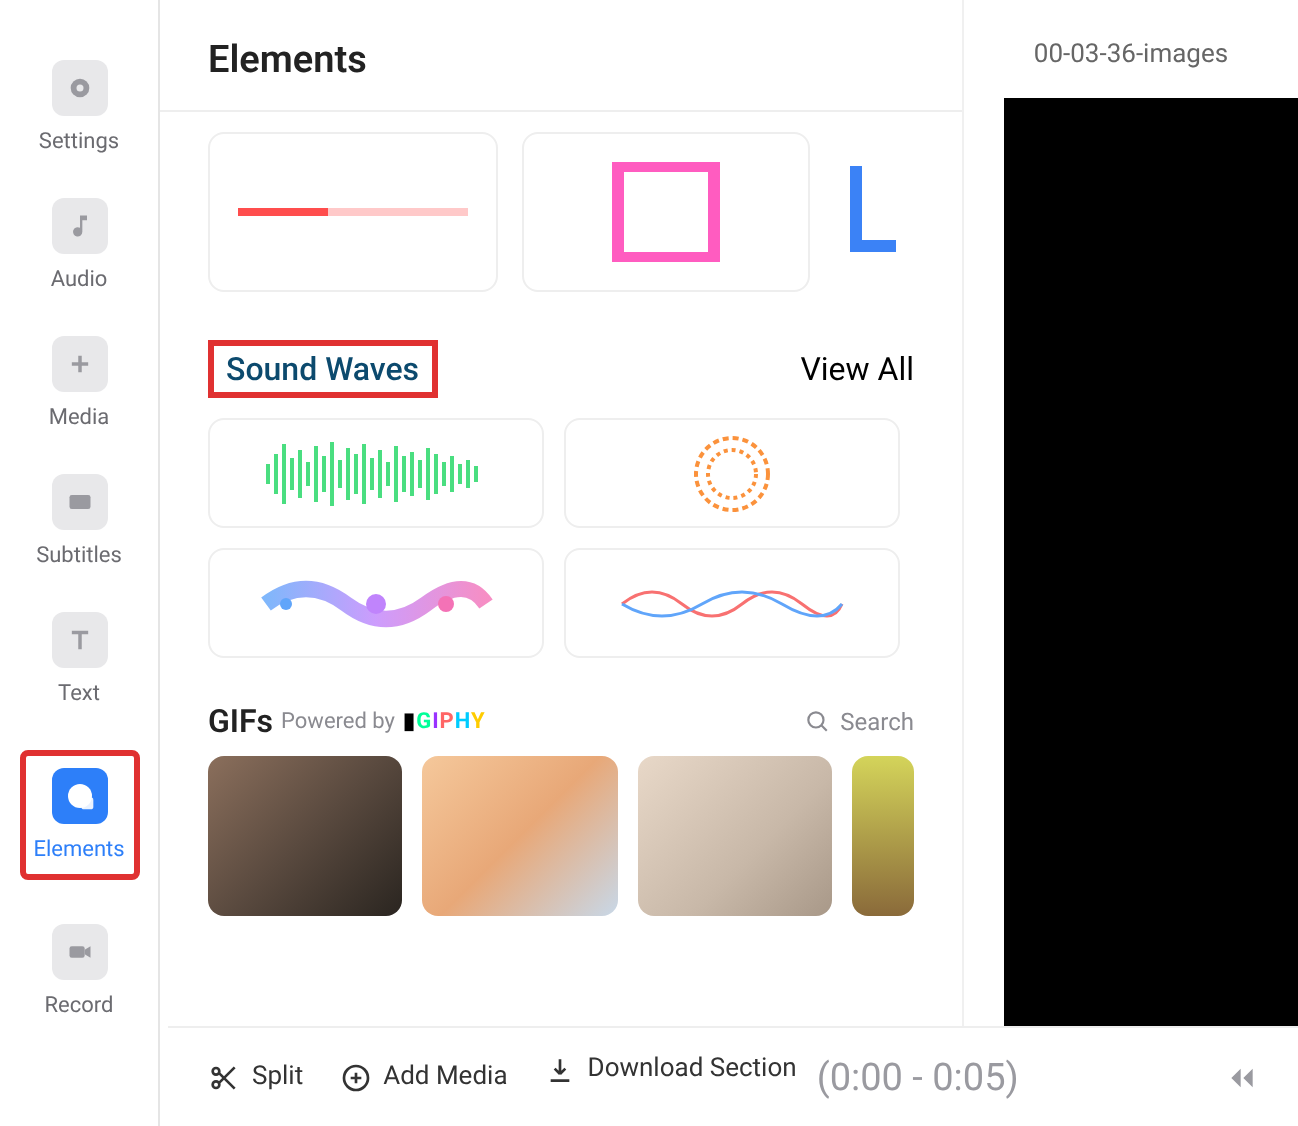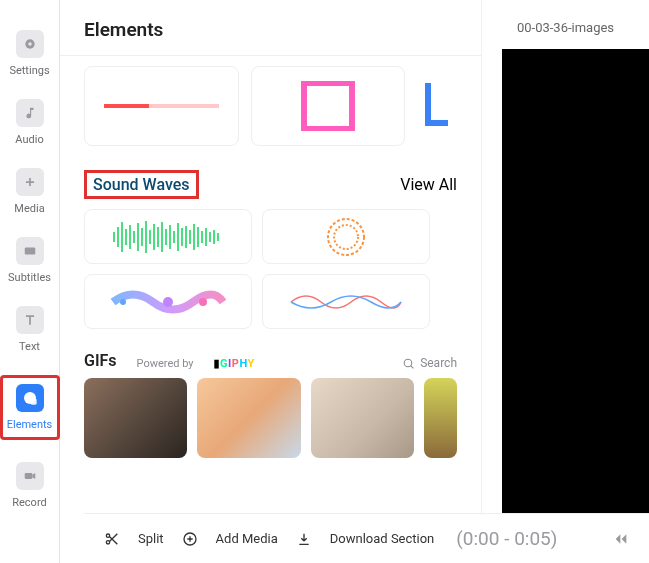--- a/index.html
+++ b/index.html
@@ -1,53 +1,53 @@
 <!DOCTYPE html>
 <html><head>
 <meta charset="utf-8">
 <style>
 *{box-sizing:border-box;margin:0;padding:0;font-family:-apple-system,BlinkMacSystemFont,"Segoe UI",Roboto,sans-serif}
 body{width:649px;height:563px;overflow:hidden;background:#fff;position:relative}
 .app{display:flex;height:100%}
-.sidebar{width:60px;border-right:1px solid #e5e5e5;display:flex;flex-direction:column;align-items:center;padding-top:30px;gap:22px;background:#fff}
+.sidebar{width:80px;border-right:1px solid #e5e5e5;display:flex;flex-direction:column;align-items:center;padding-top:30px;gap:22px;background:#fff}
 .nav-item{display:flex;flex-direction:column;align-items:center;gap:6px;cursor:pointer;width:60px}
 .nav-icon{width:28px;height:28px;border-radius:6px;background:#e8e8ea;display:flex;align-items:center;justify-content:center;color:#9a9aa0}
 .nav-icon.active{background:#2d7ff9;color:#fff}
 .nav-label{font-size:11px;color:#6b6b70}
 .nav-label.active{color:#2d7ff9}
 .nav-item.highlight{border:3px solid #e03131;border-radius:4px;padding:6px 4px}
 .main{flex:1;display:flex;flex-direction:column;overflow:hidden;position:relative}
 .panel-header{padding:18px 24px 14px;border-bottom:1px solid #eee}
 .panel-title{font-size:19px;font-weight:600;color:#222}
 .content{flex:1;overflow:hidden;padding:0 24px}
 .row-shapes{display:flex;gap:12px;padding:10px 0 18px}
 .shape-card{flex:1;height:80px;border:1px solid #eee;border-radius:8px;display:flex;align-items:center;justify-content:center}
 .section-head{display:flex;justify-content:space-between;align-items:center;padding:6px 0 10px}
 .sec-title{font-size:16px;font-weight:500;color:#0c4a6e}
 .sec-title.highlight{border:3px solid #e03131;padding:2px 6px}
 .view-all{font-size:16px;color:#000000;cursor:pointer}
 .wave-grid{display:flex;flex-wrap:wrap;gap:10px;padding-bottom:14px}
 .wave-card{width:168px;height:55px;border:1px solid #eee;border-radius:8px;display:flex;align-items:center;justify-content:center}
-.gif-head{display:flex;align-items:flex-end;gap:20px;padding:8px 0}
+.gif-head{display:flex;align-items:center;gap:4px;padding:8px 0}
 .gif-title{font-size:16px;font-weight:600;color:#222}
 .powered{font-size:11px;color:#8a8a90}
 .giphy{font-size:11px;font-weight:700;letter-spacing:0.5px}
 .giphy .g1{color:#00ff99}.giphy .g2{color:#9933ff}.giphy .g3{color:#ff6666}.giphy .g4{color:#00ccff}.giphy .g5{color:#ffcc00}
 .search-pill{margin-left:auto;display:flex;align-items:center;gap:5px;font-size:12px;color:#8a8a90;cursor:pointer}
 .gif-row{display:flex;gap:10px;padding-bottom:14px}
 .gif-card{width:125px;height:80px;border-radius:8px;background:#ddd;background-size:cover;background-position:center}
 .gif1{background:linear-gradient(135deg,#8b6f5c 0%,#5a4a3f 50%,#2a2520 100%)}
 .gif2{background:linear-gradient(135deg,#f5c89b 0%,#e8a878 50%,#c8d8e8 100%)}
 .gif3{background:linear-gradient(135deg,#e8d8c8 0%,#c8b8a8 60%,#a89888 100%)}
 .gif4{background:linear-gradient(180deg,#d4d45a 0%,#8a6a3a 100%)}
 .preview-side{width:168px;background:#fff;display:flex;flex-direction:column;border-left:1px solid #f0f0f0}
 .preview-title{text-align:center;font-size:13px;color:#666;padding:20px 0 14px}
 .preview-box{flex:1;background:#000;margin-left:20px}
 .timeline{position:absolute;bottom:0;left:84px;right:0;height:50px;border-top:1px solid #eee;display:flex;align-items:center;gap:18px;padding:0 20px;background:#fff}
-.tl-btn{display:flex;align-items:center;gap:18px;font-size:13px;color:#333;cursor:pointer}
+.tl-btn{display:flex;gap:6px;font-size:13px;color:#333;cursor:pointer}
 .tl-range{color:#9a9aa0;font-size:19px}
 .tl-rewind{margin-left:auto;color:#9a9aa0;cursor:pointer}
 svg{display:block}
 </style>
 </head>
 <body>
 
 <div class="app">
   <div class="sidebar">
     <div class="nav-item">

